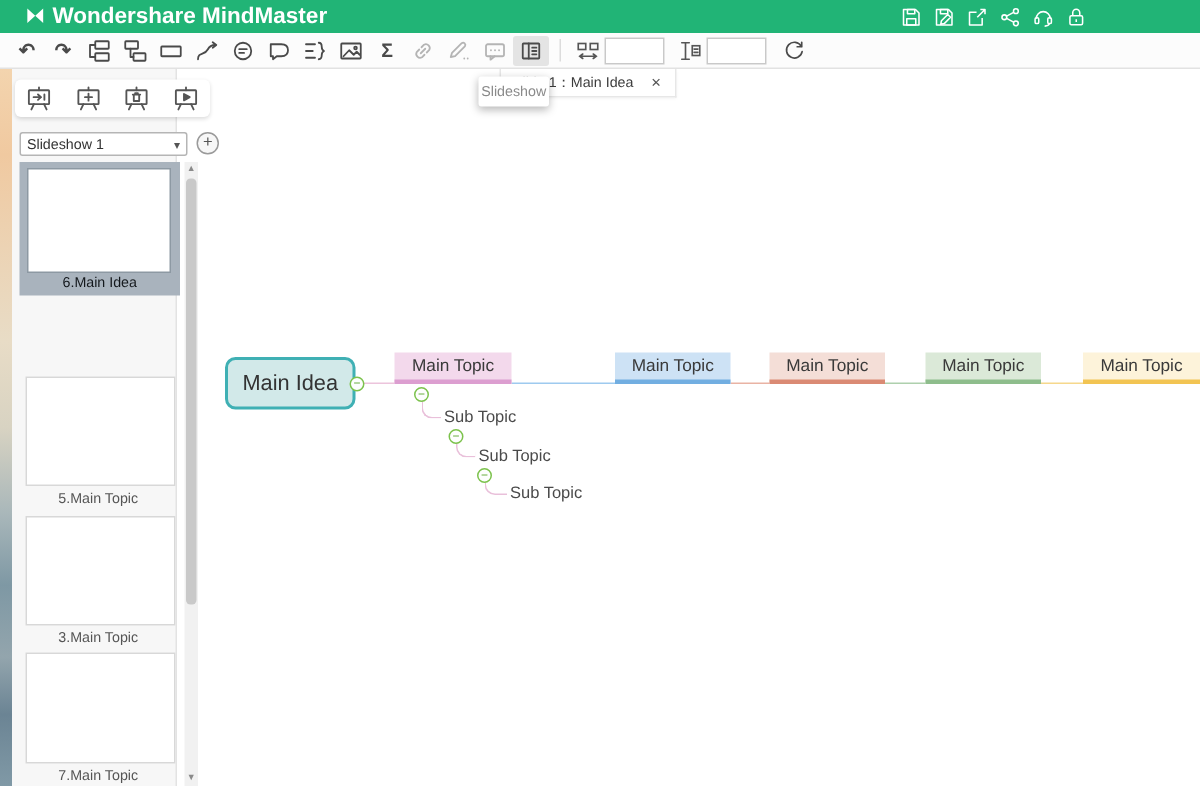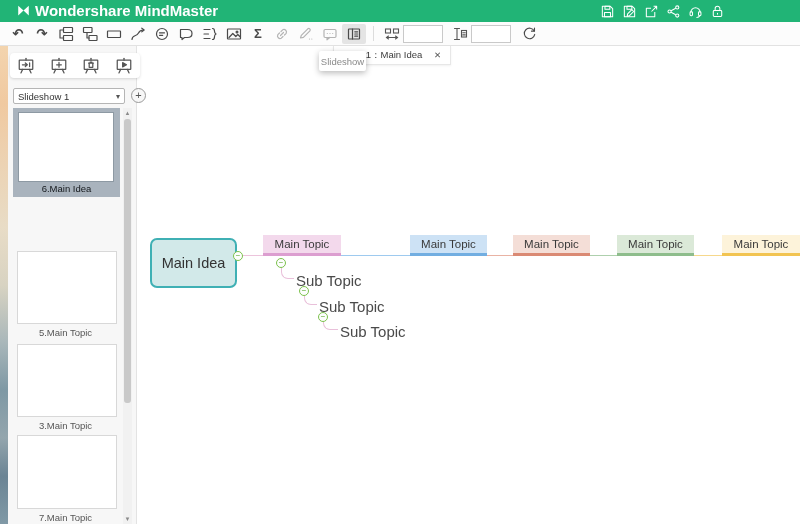--- a/index.html
+++ b/index.html
@@ -26,21 +26,21 @@
   .tsep{width:1px;height:15px;background:#dcdcdc;margin:0 7px;flex:0 0 auto;}
   .size-ico{color:#555;margin:0 3px;flex:0 0 auto;}
   .size-ico svg{stroke:currentColor;fill:none;stroke-width:1.1;stroke-linecap:round;}
   .tinput{width:34px;height:14px;border:1px solid #c9c9c9;background:#fff;font-size:9px;margin-right:6px;flex:0 0 auto;}
 
   
   .wallpaper{position:absolute;left:0;top:46px;width:8px;height:478px;
     background:linear-gradient(180deg,#f3d4ae 0%,#f0c9a0 12%,#ecd3b4 25%,#e8dcc6 38%,#d8d3c2 50%,#a9b7ba 62%,#7e98a4 72%,#93a5ad 82%,#6b8494 90%,#8099a6 100%);}
 
   
-  .panel{position:absolute;left:8px;top:46px;width:129px;height:478px;background:#f7f7f7;border-right:1px solid #e3e3e3;box-sizing:border-box;}
+  .panel{position:absolute;left:8px;top:46px;width:110px;height:478px;background:#f7f7f7;border-right:1px solid #e3e3e3;box-sizing:border-box;}
   .panel-card{position:absolute;left:2px;top:7px;width:130px;height:25px;background:#fff;border-radius:4px;box-shadow:0 1px 3px rgba(0,0,0,.14);display:flex;align-items:center;justify-content:space-around;}
   .board-btn{width:20px;height:20px;display:flex;align-items:center;justify-content:center;color:#555;cursor:pointer;}
   .board-btn svg{stroke:currentColor;fill:none;stroke-width:1.1;stroke-linecap:round;stroke-linejoin:round;}
   .panel-row{position:absolute;left:5px;top:42px;width:128px;height:16px;}
   .dropdown{position:absolute;left:0;top:0;width:112px;height:16px;background:#fff;border:1px solid #b5b5b5;border-radius:2px;box-sizing:border-box;display:flex;align-items:center;justify-content:space-between;padding:0 4px;font-size:9.5px;color:#333;cursor:pointer;}
   .dd-chev{font-size:8px;color:#555;}
   .add-btn{position:absolute;left:118px;top:0px;width:15px;height:15px;border:1px solid #9a9a9a;border-radius:50%;box-sizing:border-box;display:flex;align-items:center;justify-content:center;font-size:11px;color:#555;background:#f7f7f7;cursor:pointer;line-height:1;}
   .slides{position:absolute;left:0;top:62px;width:115px;height:416px;overflow:hidden;}
   .slide-sel{position:absolute;left:5px;top:0;width:107px;height:89px;background:#a9b3bd;cursor:pointer;}
   .slide-sel .thumb{position:absolute;left:5px;top:4px;width:96px;height:70px;background:#fff;border:1px solid #8d99a3;box-sizing:border-box;}
@@ -51,25 +51,25 @@
   .vs-arrow{position:absolute;left:0;width:9px;height:10px;color:#8a8a8a;font-size:6px;display:flex;align-items:center;justify-content:center;}
   .vs-thumb{position:absolute;left:1px;top:11px;width:7px;height:284px;background:#c9c9c9;border-radius:3px;cursor:pointer;}
 
   
   .slide-tab{position:absolute;left:333px;top:46px;width:118px;height:19px;background:#fff;border:1px solid #e7e7e7;border-top:none;box-sizing:border-box;box-shadow:0 1px 2px rgba(0,0,0,.06);display:flex;align-items:center;justify-content:space-between;padding:0 9px 0 8px;font-size:9.5px;color:#3c3c3c;z-index:5;cursor:pointer;}
   .tab-close{font-size:8.5px;color:#555;cursor:pointer;}
   .tooltip{position:absolute;left:319px;top:51px;width:47px;height:20px;background:#fff;border-radius:2px;box-shadow:0 2px 6px rgba(0,0,0,.28);display:flex;align-items:center;justify-content:center;font-size:9.5px;color:#8a8a8a;z-index:6;}
 
   
   .seg{position:absolute;top:254.5px;height:1.5px;}
-  .root-node{position:absolute;left:150px;top:238px;width:87px;height:50px;border:2.5px solid #3fb0b4;border-radius:7px;background:#d2e9e9;box-sizing:border-box;display:flex;align-items:center;justify-content:center;font-size:14.5px;color:#333;cursor:pointer;}
+  .root-node{position:absolute;left:150px;top:238px;width:87px;height:35px;border:2.5px solid #3fb0b4;border-radius:7px;background:#d2e9e9;box-sizing:border-box;display:flex;align-items:center;justify-content:center;font-size:14.5px;color:#333;cursor:pointer;}
   .topic{position:absolute;top:235px;height:18px;border-bottom:3px solid #000;display:flex;align-items:center;justify-content:center;font-size:11.5px;color:#3a3a3a;cursor:pointer;}
   .minus{position:absolute;width:10px;height:10px;border:1px solid #7cc24c;border-radius:50%;background:#fdfefd;box-sizing:border-box;color:#5aa82e;font-size:8px;line-height:7px;text-align:center;cursor:pointer;z-index:2;}
   .sub-conn{position:absolute;border-left:1.5px solid #e9c0da;border-bottom:1.5px solid #e9c0da;border-bottom-left-radius:7px;}
-  .sub-label{position:absolute;font-size:15px;color:#4a4a4a;cursor:pointer;}
+  .sub-label{position:absolute;font-size:11px;color:#4a4a4a;cursor:pointer;}
 </style>
 </head>
 <body>
 
 <div class="screen">
 
   <div class="titlebar">
     <span class="tb-logo">
       <svg width="13" height="13" viewBox="0 0 16 16">
           <path d="M1.5 2 L8 8 L14.5 2 L14.5 14 L8 8 L1.5 14 Z" fill="#fff"></path>

